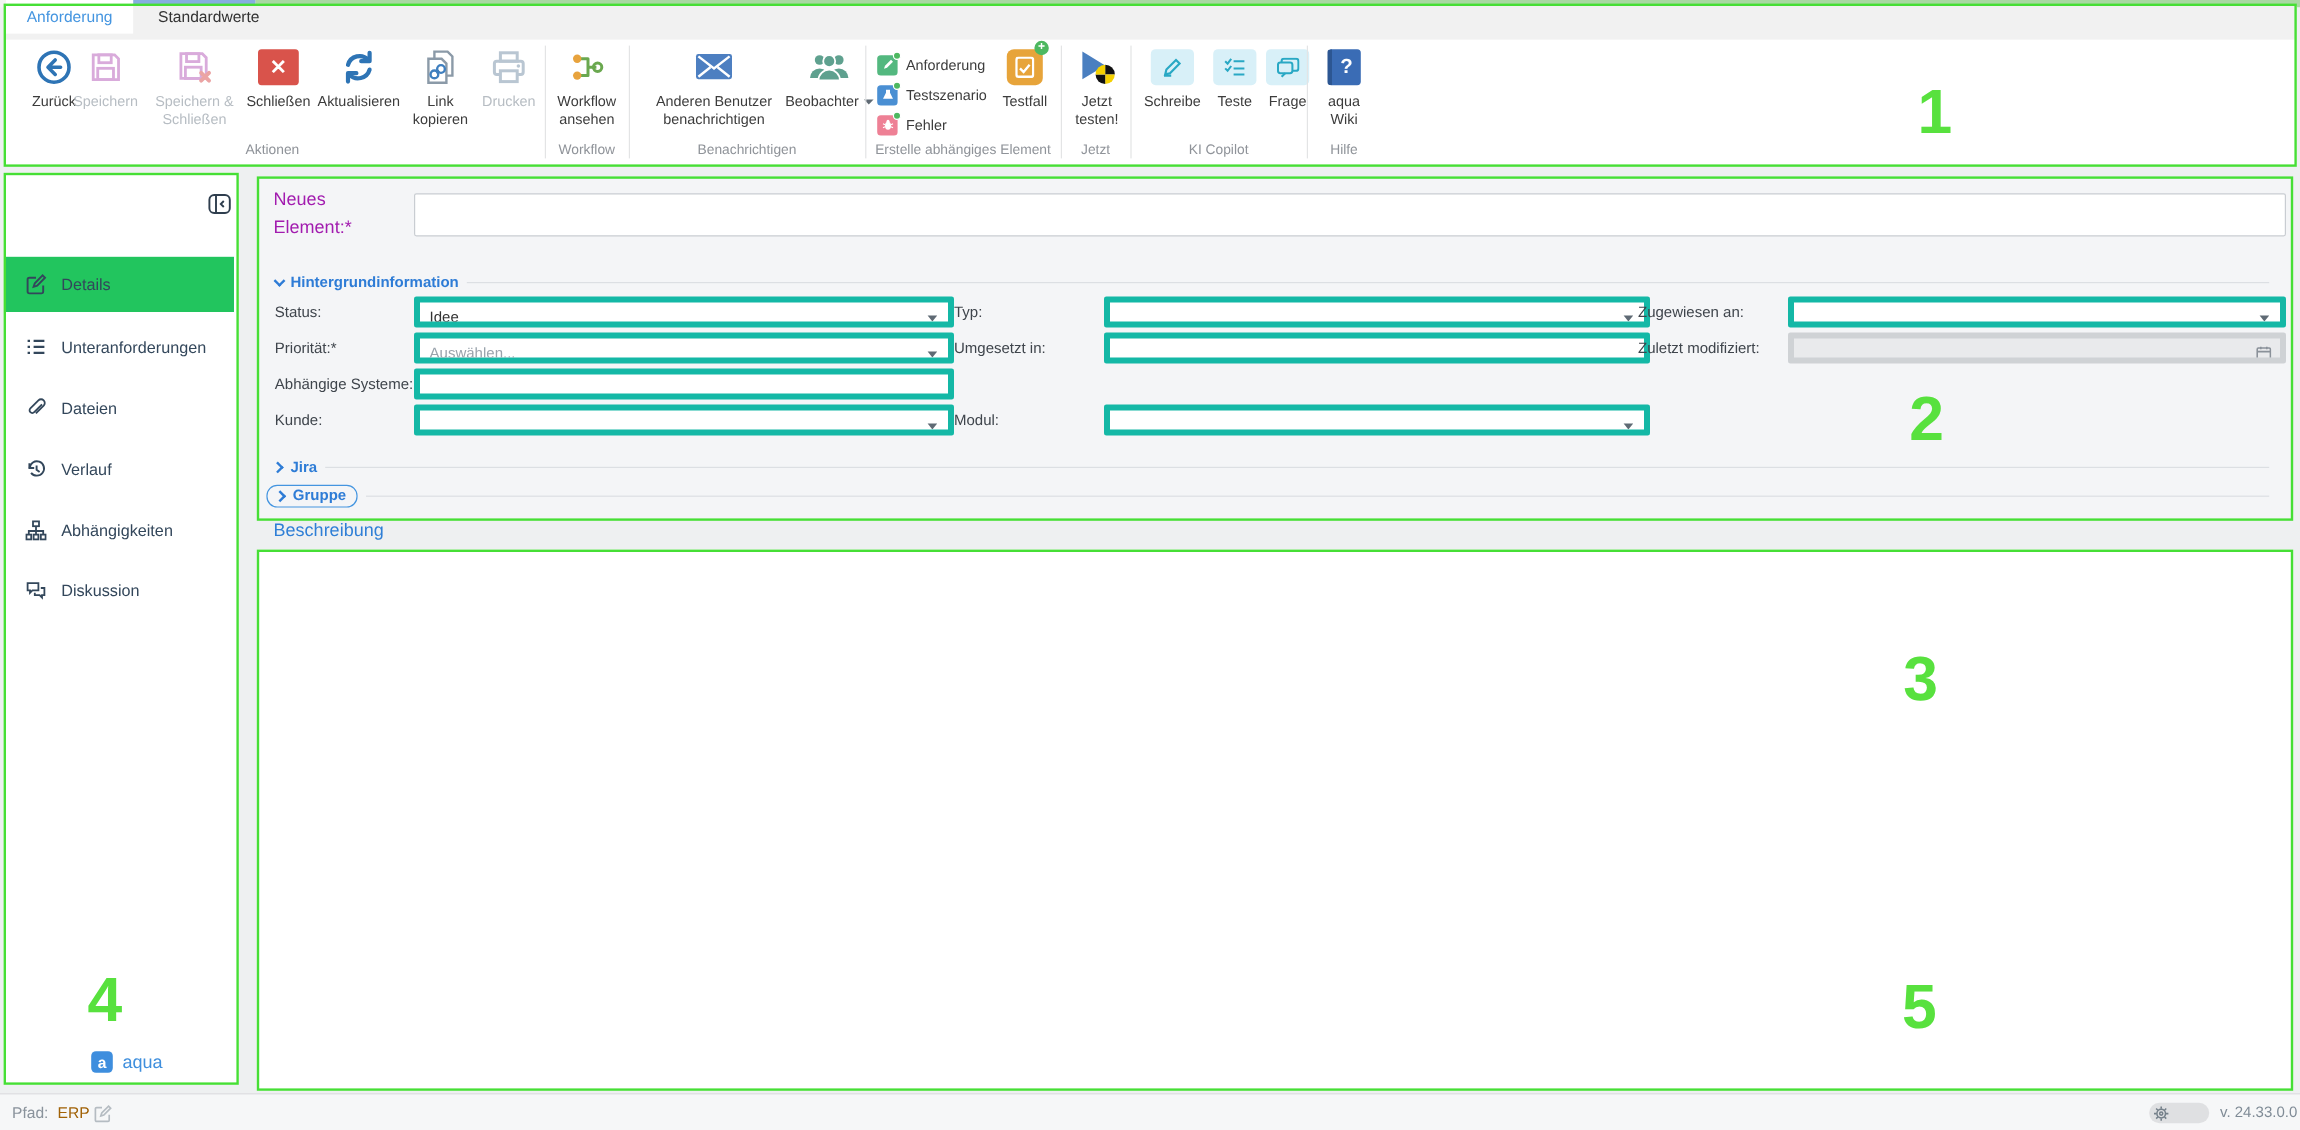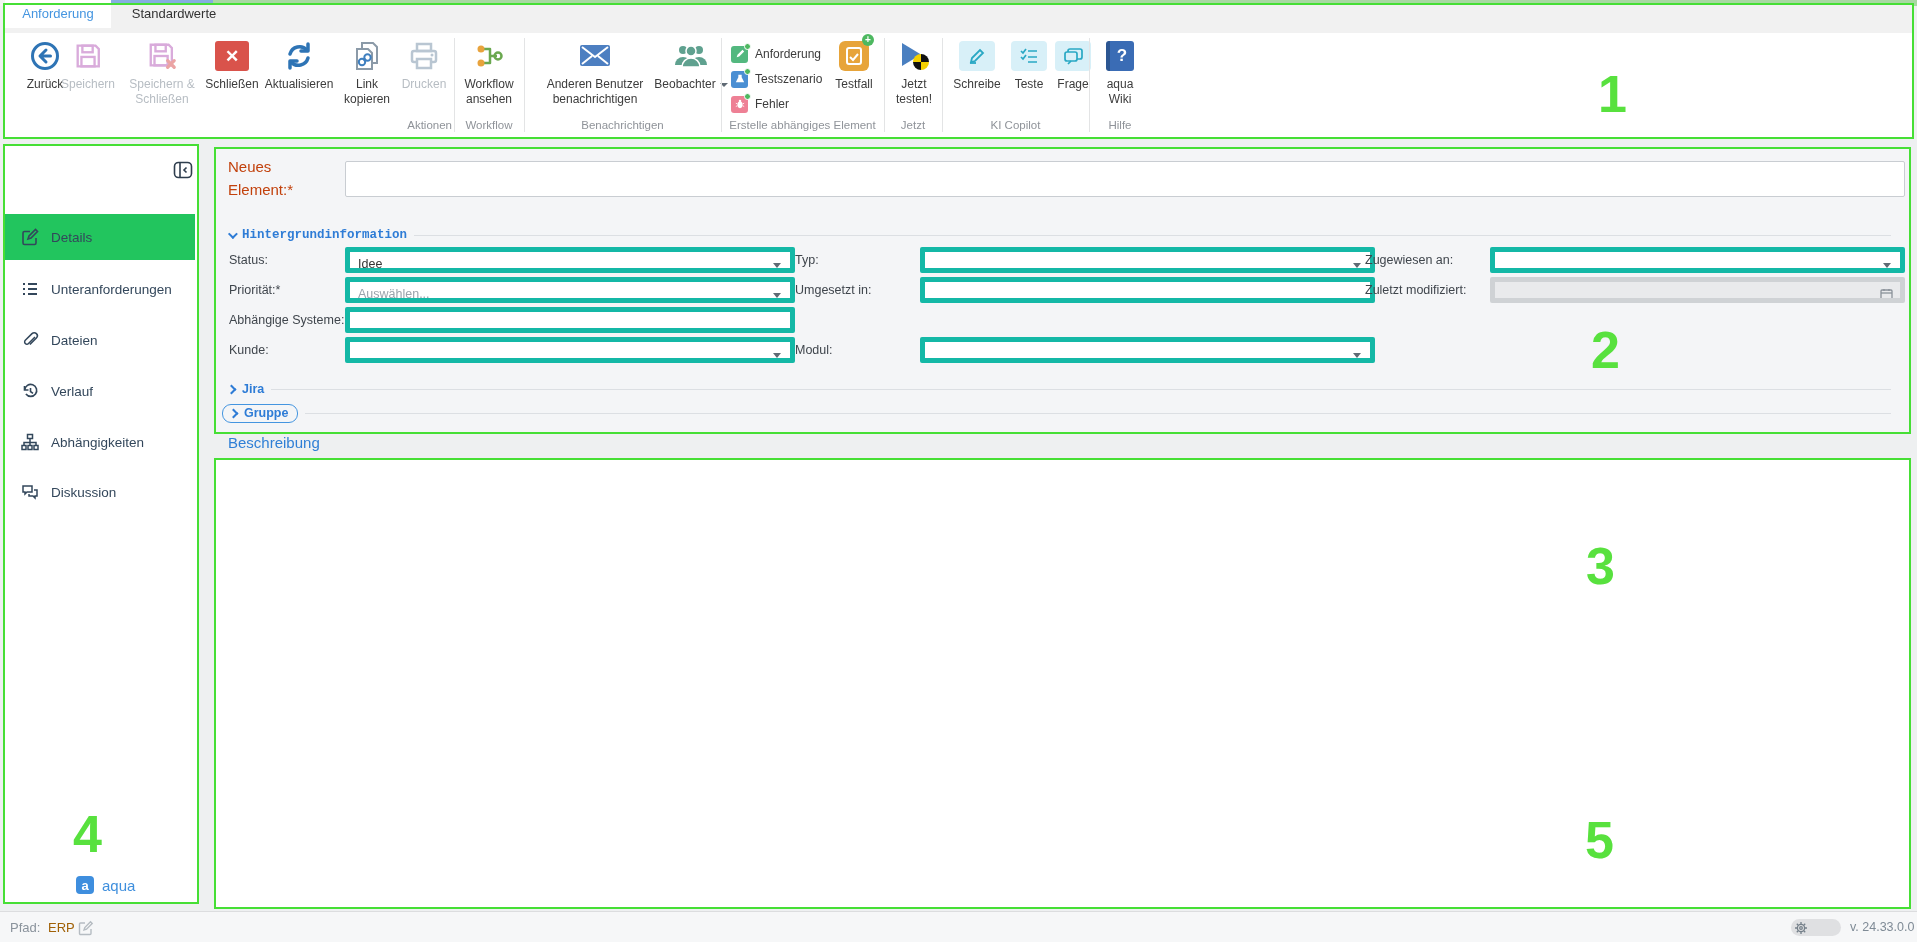--- a/index.html
+++ b/index.html
@@ -34,21 +34,21 @@
   .side-item.active { background:#22c55e; }
   .side-item .slbl { font-size:13.5px; color:#33475b; }
   .aqua-logo { position:absolute; left:76px; top:876px; display:flex; align-items:center; gap:8px; }
   .aqua-glyph { width:18px; height:18px; background:#3e8ede; border-radius:4px; color:#fff; font-size:13px; font-weight:bold; display:flex; align-items:center; justify-content:center; }
   .aqua-text { font-size:15px; color:#3f8fdd; }
 
   
   .main-bg { position:absolute; left:201px; top:139px; width:1716px; height:772px; background:#eef0f1; }
   .panel2 { position:absolute; left:214px; top:147px; width:1697px; height:287px; background:#f4f5f7; }
   .panel3 { position:absolute; left:214px; top:458px; width:1697px; height:451px; background:#ffffff; }
-  .nel-label { position:absolute; left:228px; top:155px; width:112px; font-size:15px; line-height:1.55; color:#c2410c; }
+  .nel-label { position:absolute; left:228px; top:155px; width:112px; font-size:15px; line-height:1.55; color:#a21caf; }
   .nel-input { position:absolute; left:345px; top:161px; width:1560px; height:36px; background:#fff; border:1px solid #c9cdd2; border-radius:2px; font-size:13px; padding:0 8px; }
   .sect { position:absolute; display:flex; align-items:center; gap:7px; color:#2e7cd6; font-weight:bold; font-size:12.5px; }
   .sect .rule { height:1px; background:#dcdfe3; flex:1; }
   .chev { display:inline-block; width:7px; height:7px; border-right:2px solid #2e7cd6; border-bottom:2px solid #2e7cd6; }
   .chev.down { transform:rotate(45deg) translateY(-2px); }
   .chev.right { transform:rotate(-45deg); }
   .focusring { border:1px solid #4495e0; border-radius:9px; padding:1px 9px 2px 7px; display:flex; align-items:center; gap:7px; }
   .fld-label { position:absolute; font-size:12.5px; color:#3f454c; line-height:26px; white-space:nowrap; }
   .fld { position:absolute; height:26px; background:#fff; border:5px solid #14b8a6; border-radius:2px; font-size:12.5px; line-height:24px; padding:0 24px 0 8px; color:#333; overflow:hidden; }
   .fld.ph { color:#9aa3ac; }
@@ -144,21 +144,21 @@
     <span class="ricon">
       <svg width="32" height="32" viewBox="0 0 32 32">
           <rect x="9" y="4" width="14" height="7" fill="none" stroke="#b9c6d2" stroke-width="2.5"></rect>
           <rect x="4" y="11" width="24" height="11" rx="2" fill="none" stroke="#b9c6d2" stroke-width="2.5"></rect>
           <rect x="9" y="19" width="14" height="9" fill="#fff" stroke="#b9c6d2" stroke-width="2.5"></rect>
           <circle cx="24" cy="15" r="1.5" fill="#b9c6d2"></circle>
         </svg>
     </span>
     <span class="rlabel">Drucken</span>
   </div>
-  <div class="rgroup-label" style="left:2px;width:450px;text-align:right;">Aktionen</div>
+  <div class="rgroup-label" style="left:2px;width:450px;">Aktionen</div>
   <div class="rsep" style="left:454px;"></div>
 
   <div class="rbtn" style="left:460px;width:58px;">
     <span class="ricon">
       <svg width="32" height="32" viewBox="0 0 32 32" fill="none">
           <path d="M9 9 h8 v14 h-8" stroke="#6aa84f" stroke-width="2.5" stroke-linejoin="round"></path>
           <path d="M17 16 h7" stroke="#6aa84f" stroke-width="2.5"></path>
           <circle cx="8" cy="9" r="3.5" fill="#e8a33d"></circle>
           <circle cx="8" cy="23" r="3.5" fill="#e8a33d"></circle>
           <circle cx="25" cy="16" r="3.5" fill="none" stroke="#6aa84f" stroke-width="2.5"></circle>
@@ -369,21 +369,21 @@
     <span class="aqua-text">aqua</span>
   </div>
 
   <div class="main-bg"></div>
   <div class="panel2"></div>
   <div class="panel3"></div>
 
   <div class="nel-label">Neues Element:*</div>
   <input class="nel-input" type="text" style="">
 
-  <div class="sect" style="left:228px;top:228px;width:1663px;font-family:Liberation Mono, monospace;">
+  <div class="sect" style="left:228px;top:228px;width:1663px;">
     <span class="chev down"></span>
     <span>Hintergrundinformation</span>
     <span class="rule"></span>
   </div>
 
   <div class="fld-label" style="left:229px;top:247px;">Status:</div>
   <div class="fld" style="left:345px;top:247px;width:450px;"><span>Idee</span><span class="caret"></span></div>
   <div class="fld-label" style="left:795px;top:247px;">Typ:</div>
   <div class="fld" style="left:920px;top:247px;width:455px;">
       <span class="caret"></span>

